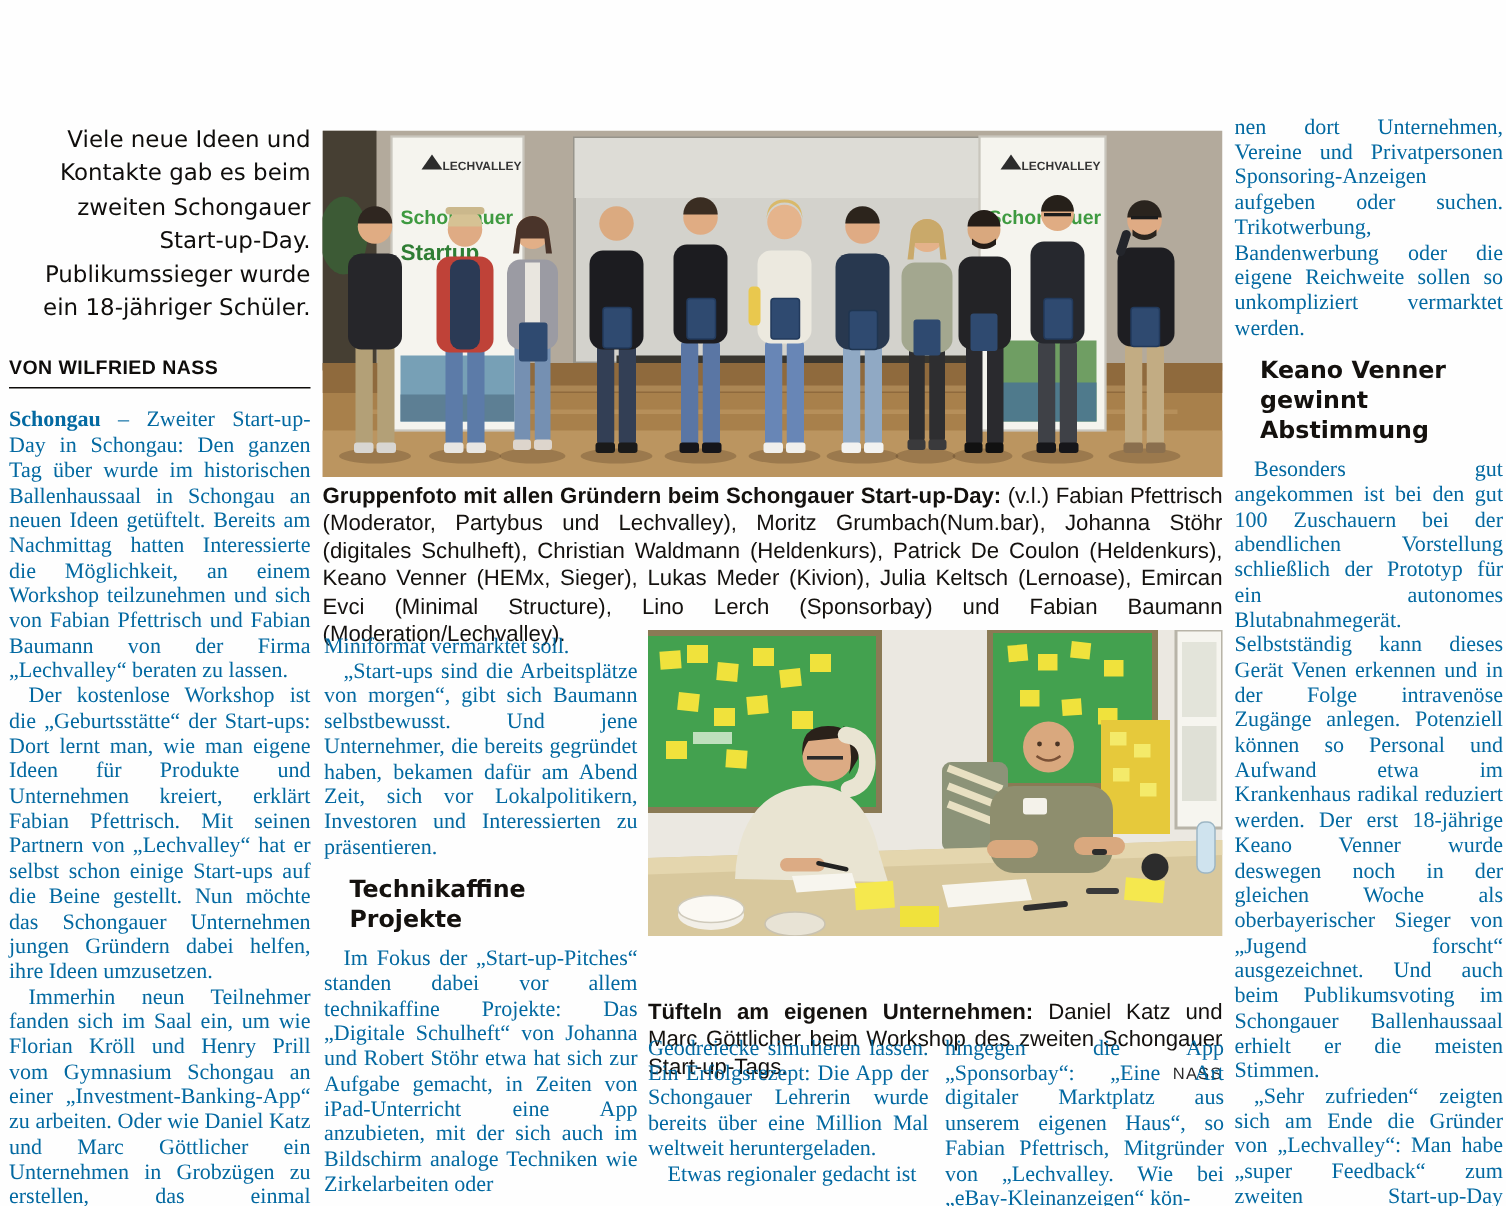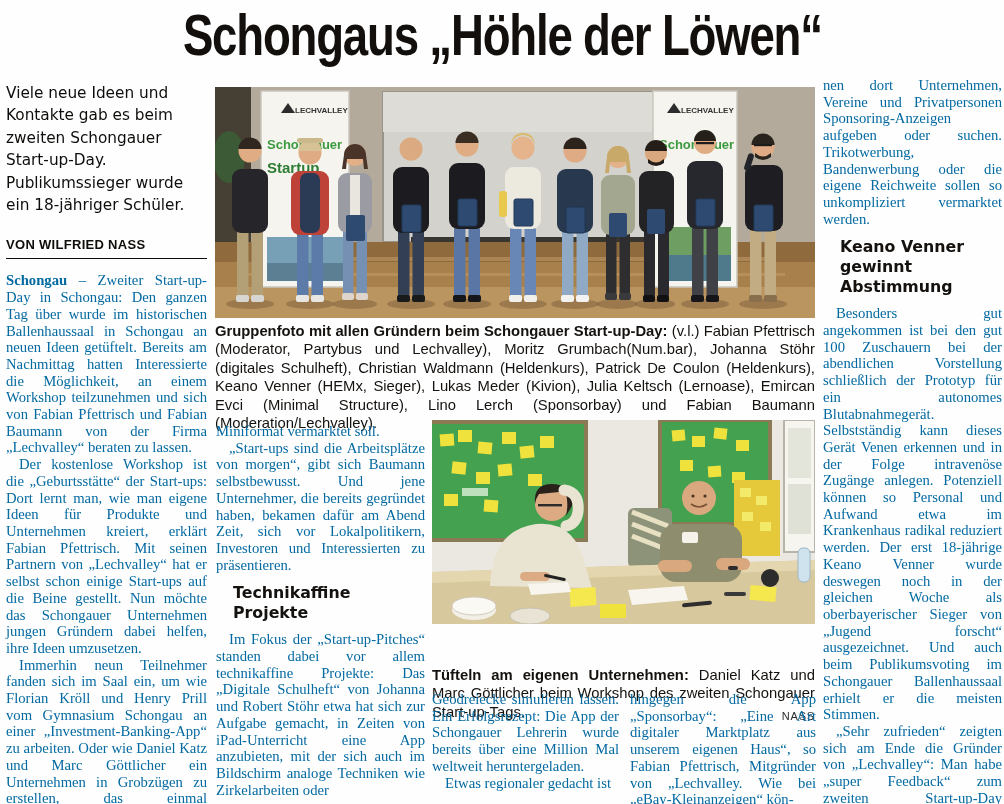--- a/index.html
+++ b/index.html
@@ -11,21 +11,21 @@
             font-size:57px;letter-spacing:-1.5px;color:#120f0c;transform:scaleX(.8);
             transform-origin:center;white-space:nowrap;}
   
   .col{position:absolute;}
   .col1{left:6px;top:82px;width:201px;}
   .col2{left:216px;top:423px;width:209px;}
   .col3{left:432px;top:691px;width:187px;}
   .col4{left:630px;top:691px;width:186px;}
   .col5{left:823px;top:77px;width:179px;}
   .lede{margin:0 0 0 0;font-family:"DejaVu Sans",sans-serif;font-size:15.3px;line-height:22.4px;
-        color:#0f0d0b;text-align:left;}
+        color:#0f0d0b;text-align:right;}
   .byline{margin:21px 0 13px 0;padding-bottom:6px;border-bottom:1.6px solid #0e0c0a;
           font-family:"Liberation Sans",sans-serif;font-weight:bold;font-size:13px;
           letter-spacing:.3px;color:#0f0d0b;}
   p.body{margin:0;font-size:14.7px;line-height:16.7px;text-align:justify;hyphens:auto;
          -webkit-hyphens:auto;color:#0369a1;}
   p.body.indent{text-indent:13px;}
   .lead-in{font-weight:bold;}
   .subhead{font-family:"DejaVu Sans",sans-serif;font-weight:bold;font-size:15.8px;
            line-height:20px;color:#14110e;margin:10px 0 8px 0;padding-left:17px;}
   
@@ -39,23 +39,20 @@
   .caption1{left:215px;top:322px;width:600px;}
   .caption2{left:432px;top:666px;width:383px;}
   .caption .cap-bold{font-weight:bold;}
   .credit{float:right;font-size:11px;letter-spacing:.8px;color:#2a2a2a;margin-top:4px;padding-left:16px;}
 </style>
 </head>
 <body>
 
 <div class="page">
 
-  <div class="headline-wrap">
-    <span class="headline">Schongaus „Höhle der Löwen“</span>
-  </div>
 
   <div class="col col1">
     <p class="lede">Viele neue Ideen und Kontakte gab es beim zweiten Schongauer Start-up-Day. Publikumssieger wurde ein 18-jähriger Schüler.</p>
     <div class="byline">VON WILFRIED NASS</div>
     <p class="body"><span class="lead-in">Schongau</span><span> – Zweiter Start-up-Day in Schongau: Den ganzen Tag über wurde im historischen Ballenhaussaal in Schongau an neuen Ideen getüftelt. Bereits am Nachmittag hatten Interessierte die Möglichkeit, an einem Workshop teilzunehmen und sich von Fabian Pfettrisch und Fabian Baumann von der Firma „Lechvalley“ beraten zu lassen.</span></p>
     <p class="body indent">Der kostenlose Workshop ist die „Geburtsstätte“ der Start-ups: Dort lernt man, wie man eigene Ideen für Produkte und Unternehmen kreiert, erklärt Fabian Pfettrisch. Mit seinen Partnern von „Lechvalley“ hat er selbst schon einige Start-ups auf die Beine gestellt. Nun möchte das Schongauer Unternehmen jungen Gründern dabei helfen, ihre Ideen umzusetzen.</p>
     <p class="body indent">Immerhin neun Teilnehmer fanden sich im Saal ein, um wie Florian Kröll und Henry Prill vom Gymnasium Schongau an einer „Investment-Banking-App“ zu arbeiten. Oder wie Daniel Katz und Marc Göttlicher ein Unternehmen in Grobzügen zu erstellen, das einmal Rettungsringe im handlichen</p>
   </div>
 
   <figure class="photo photo1" style="margin:0">

